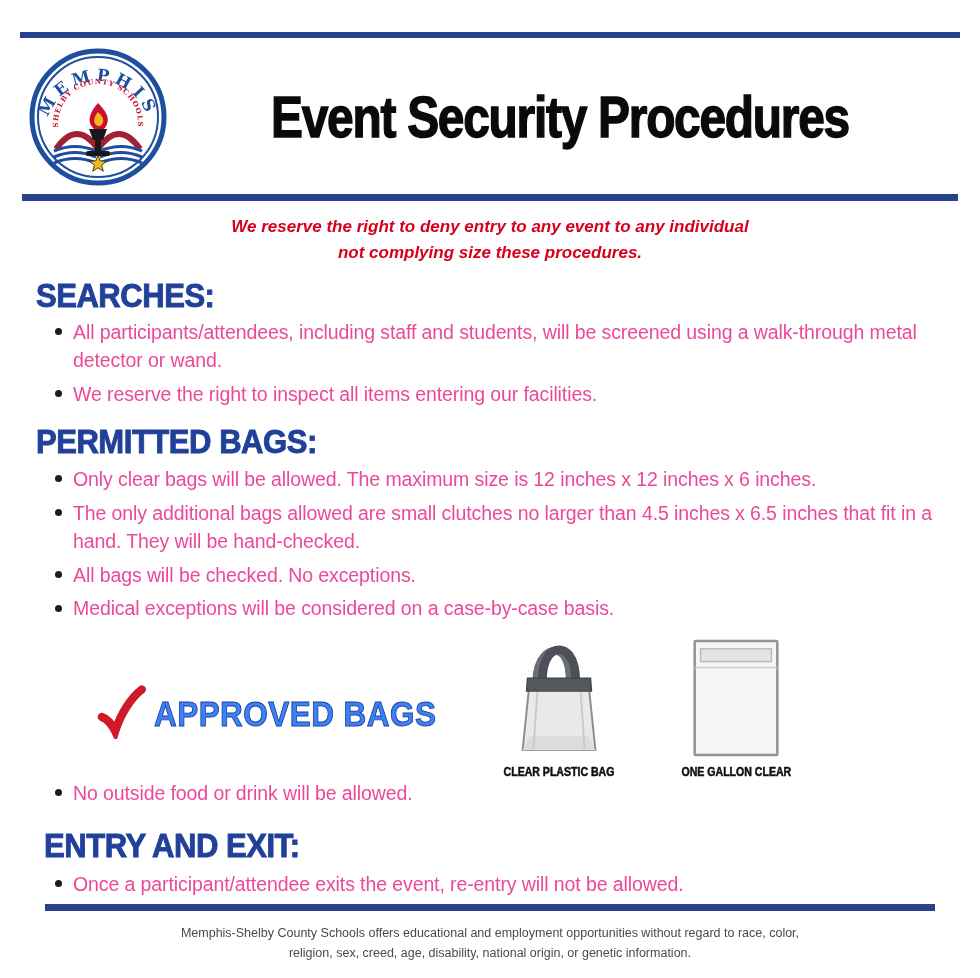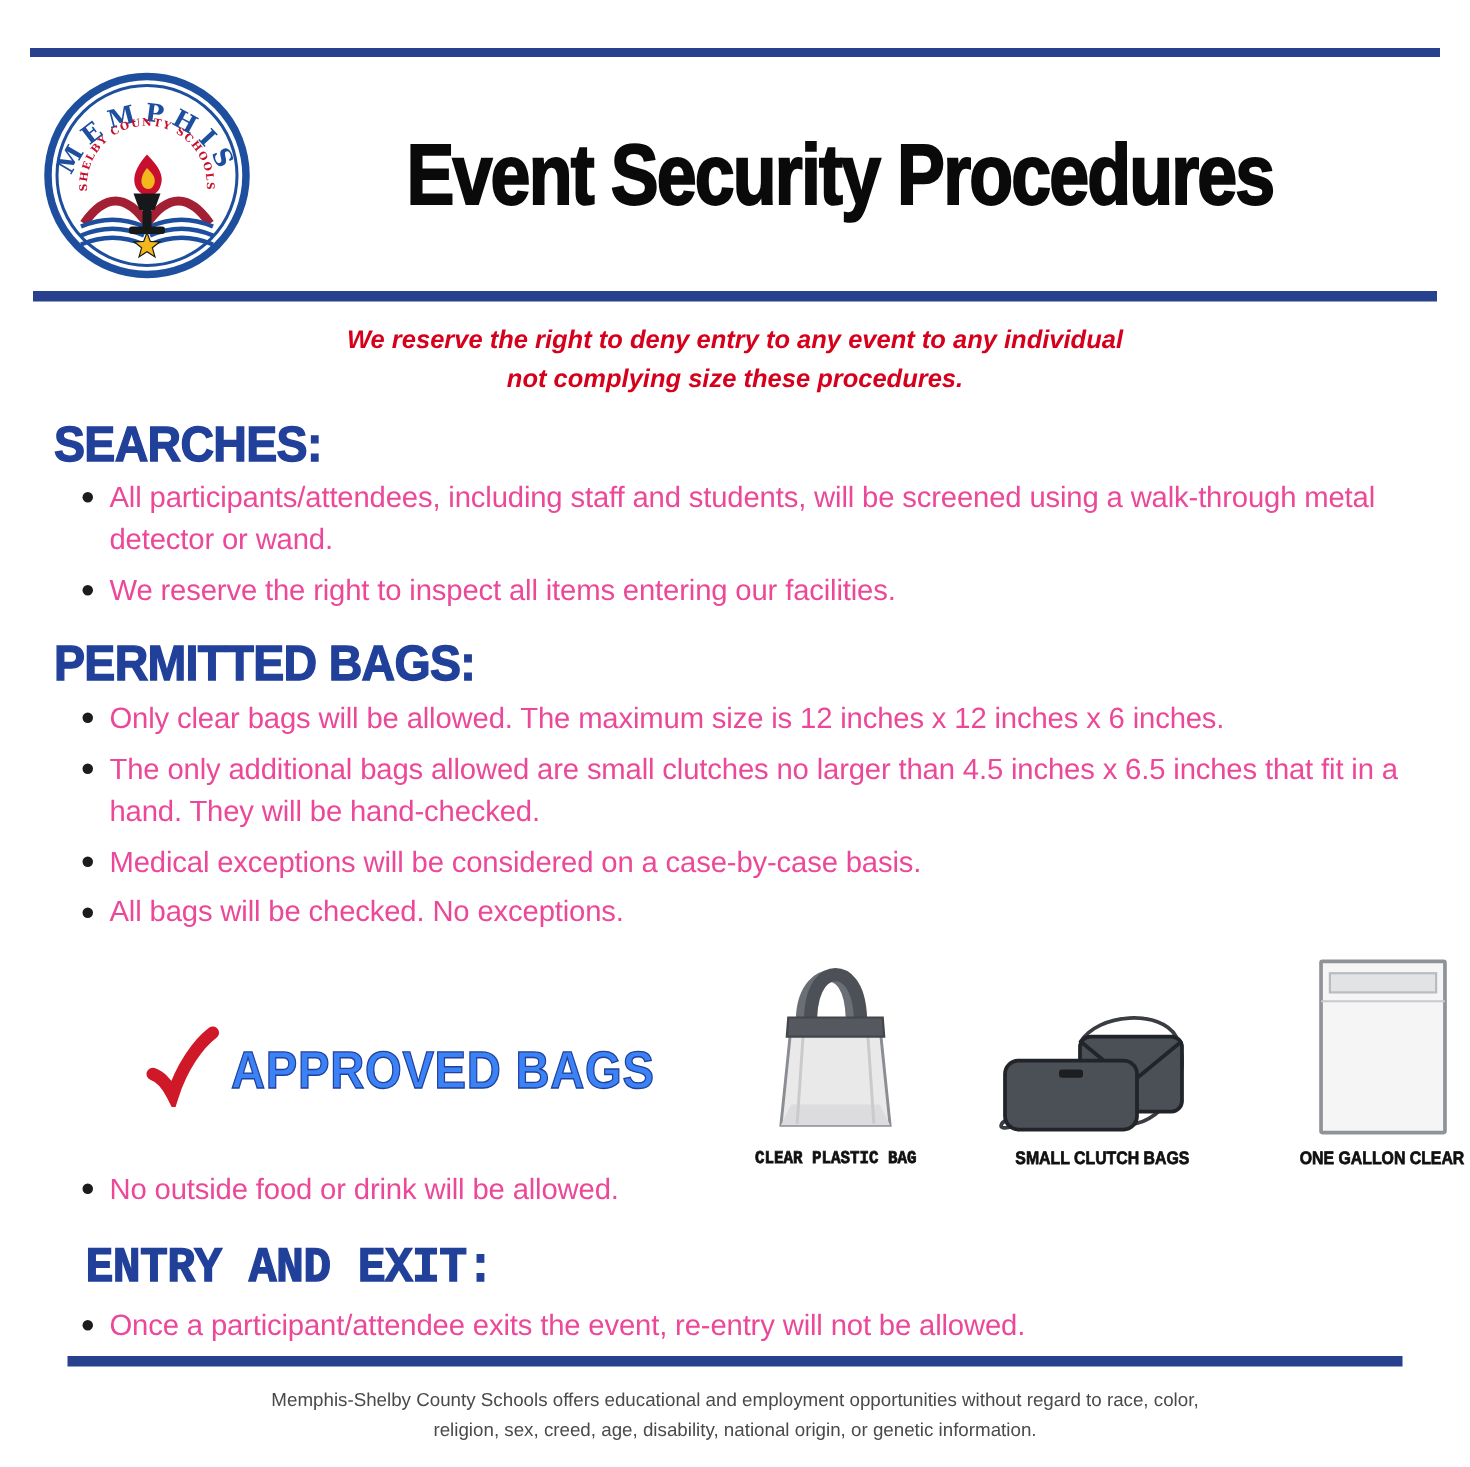--- a/index.html
+++ b/index.html
@@ -25,42 +25,42 @@
             font-size: 17px; line-height: 1.55; margin-top: 13px; }
 
   .sec-heading { color: #21409a; font-weight: bold; font-size: 33px; line-height: 1.1; }
   .sec-heading .condensed {
     display: inline-block; transform: scaleX(0.94); transform-origin: left center;
     letter-spacing: -0.5px; white-space: nowrap; -webkit-text-stroke: 0.9px #21409a;
   }
   .h-searches   { margin: 12px 0 3px 36px; }
   .h-permitted  { margin: 10px 0 5px 36px; }
   .h-prohibited { margin: 28px 0 2px 38px; }
-  .h-entry      { margin: 15px 0 6px 57px; font-family: Liberation Mono, monospace; }
+  .h-entry      { margin: 15px 0 6px 44px; }
 
   ul.bullets { list-style: none; margin: 0 28px 0 0; padding: 0 0 0 73px; }
   ul.bullets li {
     position: relative; font-size: 19.5px; color: #ec4899; line-height: 1.47;
     margin: 0 0 5px 0; letter-spacing: -0.1px;
   }
   ul.bullets li::before {
     content: ""; position: absolute; left: -18px; top: 0.52em;
     width: 7px; height: 7px; border-radius: 50%; background: #1c1c1c;
   }
 
   .approved-row { display: flex; align-items: flex-end; margin: 10px 30px 0 96px; height: 150px; }
   .approved-label { display: flex; align-items: center; margin-bottom: 36px; }
   .check-wrap { flex: none; margin-right: 8px; }
   .approved-text { font-size: 35px; font-weight: bold; color: #3b82f6; }
   .approved-text .condensed {
     display: inline-block; transform: scaleX(0.9); transform-origin: left center;
     white-space: nowrap; -webkit-text-stroke: 0.9px #21409a; letter-spacing: 0.5px;
   }
   .bag-fig { display: flex; flex-direction: column; align-items: center; }
-  .fig-clear   { margin-left: 28px; font-family: Liberation Mono, monospace; }
+  .fig-clear   { margin-left: 28px; }
   .fig-clutch  { margin-left: 44px; }
   .fig-gallon  { margin-left: 52px; }
   .bag-caption {
     font-size: 12px; font-weight: bold; color: #101010; margin-top: 7px;
     transform: scaleX(0.88); white-space: nowrap; -webkit-text-stroke: 0.5px #101010;
   }
 
   .footer-block { margin-top: auto; }
   .rule-bottom { margin: 0 45px; }
   .footer-text { text-align: center; color: #4a4a4a; font-size: 12.5px; line-height: 1.65;
@@ -123,22 +123,22 @@
     <li>All participants/attendees, including staff and students, will be screened using a walk-through metal detector or wand.</li>
     <li>We reserve the right to inspect all items entering our facilities.</li>
   </ul>
 
   <div class="sec-heading h-permitted">
     <span class="condensed">PERMITTED BAGS:</span>
   </div>
   <ul class="bullets">
     <li>Only clear bags will be allowed. The maximum size is 12 inches x 12 inches x 6 inches.</li>
     <li>The only additional bags allowed are small clutches no larger than 4.5 inches x 6.5 inches that fit in a hand. They will be hand-checked.</li>
+    <li>All bags will be checked. No exceptions.</li>
     <li>Medical exceptions will be considered on a case-by-case basis.</li>
-    <li>All bags will be checked. No exceptions.</li>
   </ul>
 
   <div class="approved-row">
     <div class="approved-label">
       <span class="check-wrap">
         <svg viewBox="0 0 60 64" width="50" height="54">
           <path d="M7,38 C13,40 19,47 23,55 C30,33 43,14 55,5" stroke="#cf1928" stroke-width="10" fill="none" stroke-linecap="round"></path>
         </svg>
       </span>
       <span class="approved-text">
@@ -151,32 +151,20 @@
         <path d="M27,45 C27,18 41,13 46,13 C51,13 61,17 61,45" stroke="#6a6e75" stroke-width="8" fill="none" stroke-linecap="round"></path>
         <path d="M33,45 C33,16 45,12 50,12 C55,12 67,16 67,45" stroke="#4d5157" stroke-width="9" fill="none" stroke-linecap="round"></path>
         <path d="M20,46 L80,46 L87,114 L13,114 Z" fill="#e9e9ea" stroke="#8a8d91" stroke-width="2"></path>
         <path d="M13,114 L87,114 L80,100 L20,100 Z" fill="#dcdcde"></path>
         <path d="M28,54 L24,113 M72,54 L76,113" stroke="#c9cacc" stroke-width="2" fill="none"></path>
         <path d="M18,41 L82,41 L83,54 L17,54 Z" fill="#55585e" stroke="#43464b" stroke-width="1.5"></path>
       </svg>
       <div class="bag-caption">CLEAR PLASTIC BAG</div>
     </div>
 
-    <div class="bag-fig fig-clutch">
-      <svg viewBox="0 0 145 85" width="145" height="85">
-        <path d="M58,22 C70,2 112,0 122,18 C130,34 126,56 108,70 C96,79 84,78 80,70" fill="none" stroke="#3a3d42" stroke-width="2.5"></path>
-        <path d="M12,72 C3,76 3,81 13,78 L22,72" fill="none" stroke="#3a3d42" stroke-width="2.5"></path>
-        <rect x="58" y="18" width="68" height="50" rx="7" fill="#4b4f56" stroke="#212428" stroke-width="2.5"></rect>
-        <path d="M58,21 L92,49 L126,21" fill="none" stroke="#212428" stroke-width="2.5"></path>
-        <circle cx="92" cy="50" r="3.2" fill="#1c1e21"></circle>
-        <rect x="8" y="34" width="88" height="46" rx="9" fill="#4b4f56" stroke="#212428" stroke-width="2.5"></rect>
-        <rect x="44" y="40" width="16" height="5.5" rx="2" fill="#1c1e21"></rect>
-      </svg>
-      <div class="bag-caption">SMALL CLUTCH BAGS</div>
-    </div>
 
     <div class="bag-fig fig-gallon">
       <svg viewBox="0 0 90 122" width="90" height="120">
         <rect x="3" y="3" width="84" height="116" rx="1" fill="#f5f5f6" stroke="#8f9296" stroke-width="2.5"></rect>
         <rect x="9" y="11" width="72" height="13" fill="#e2e3e5" stroke="#b9bbbe" stroke-width="1.5"></rect>
         <line x1="3" y1="30" x2="87" y2="30" stroke="#c7c9cc" stroke-width="1.5"></line>
       </svg>
       <div class="bag-caption">ONE GALLON CLEAR</div>
     </div>
   </div>

